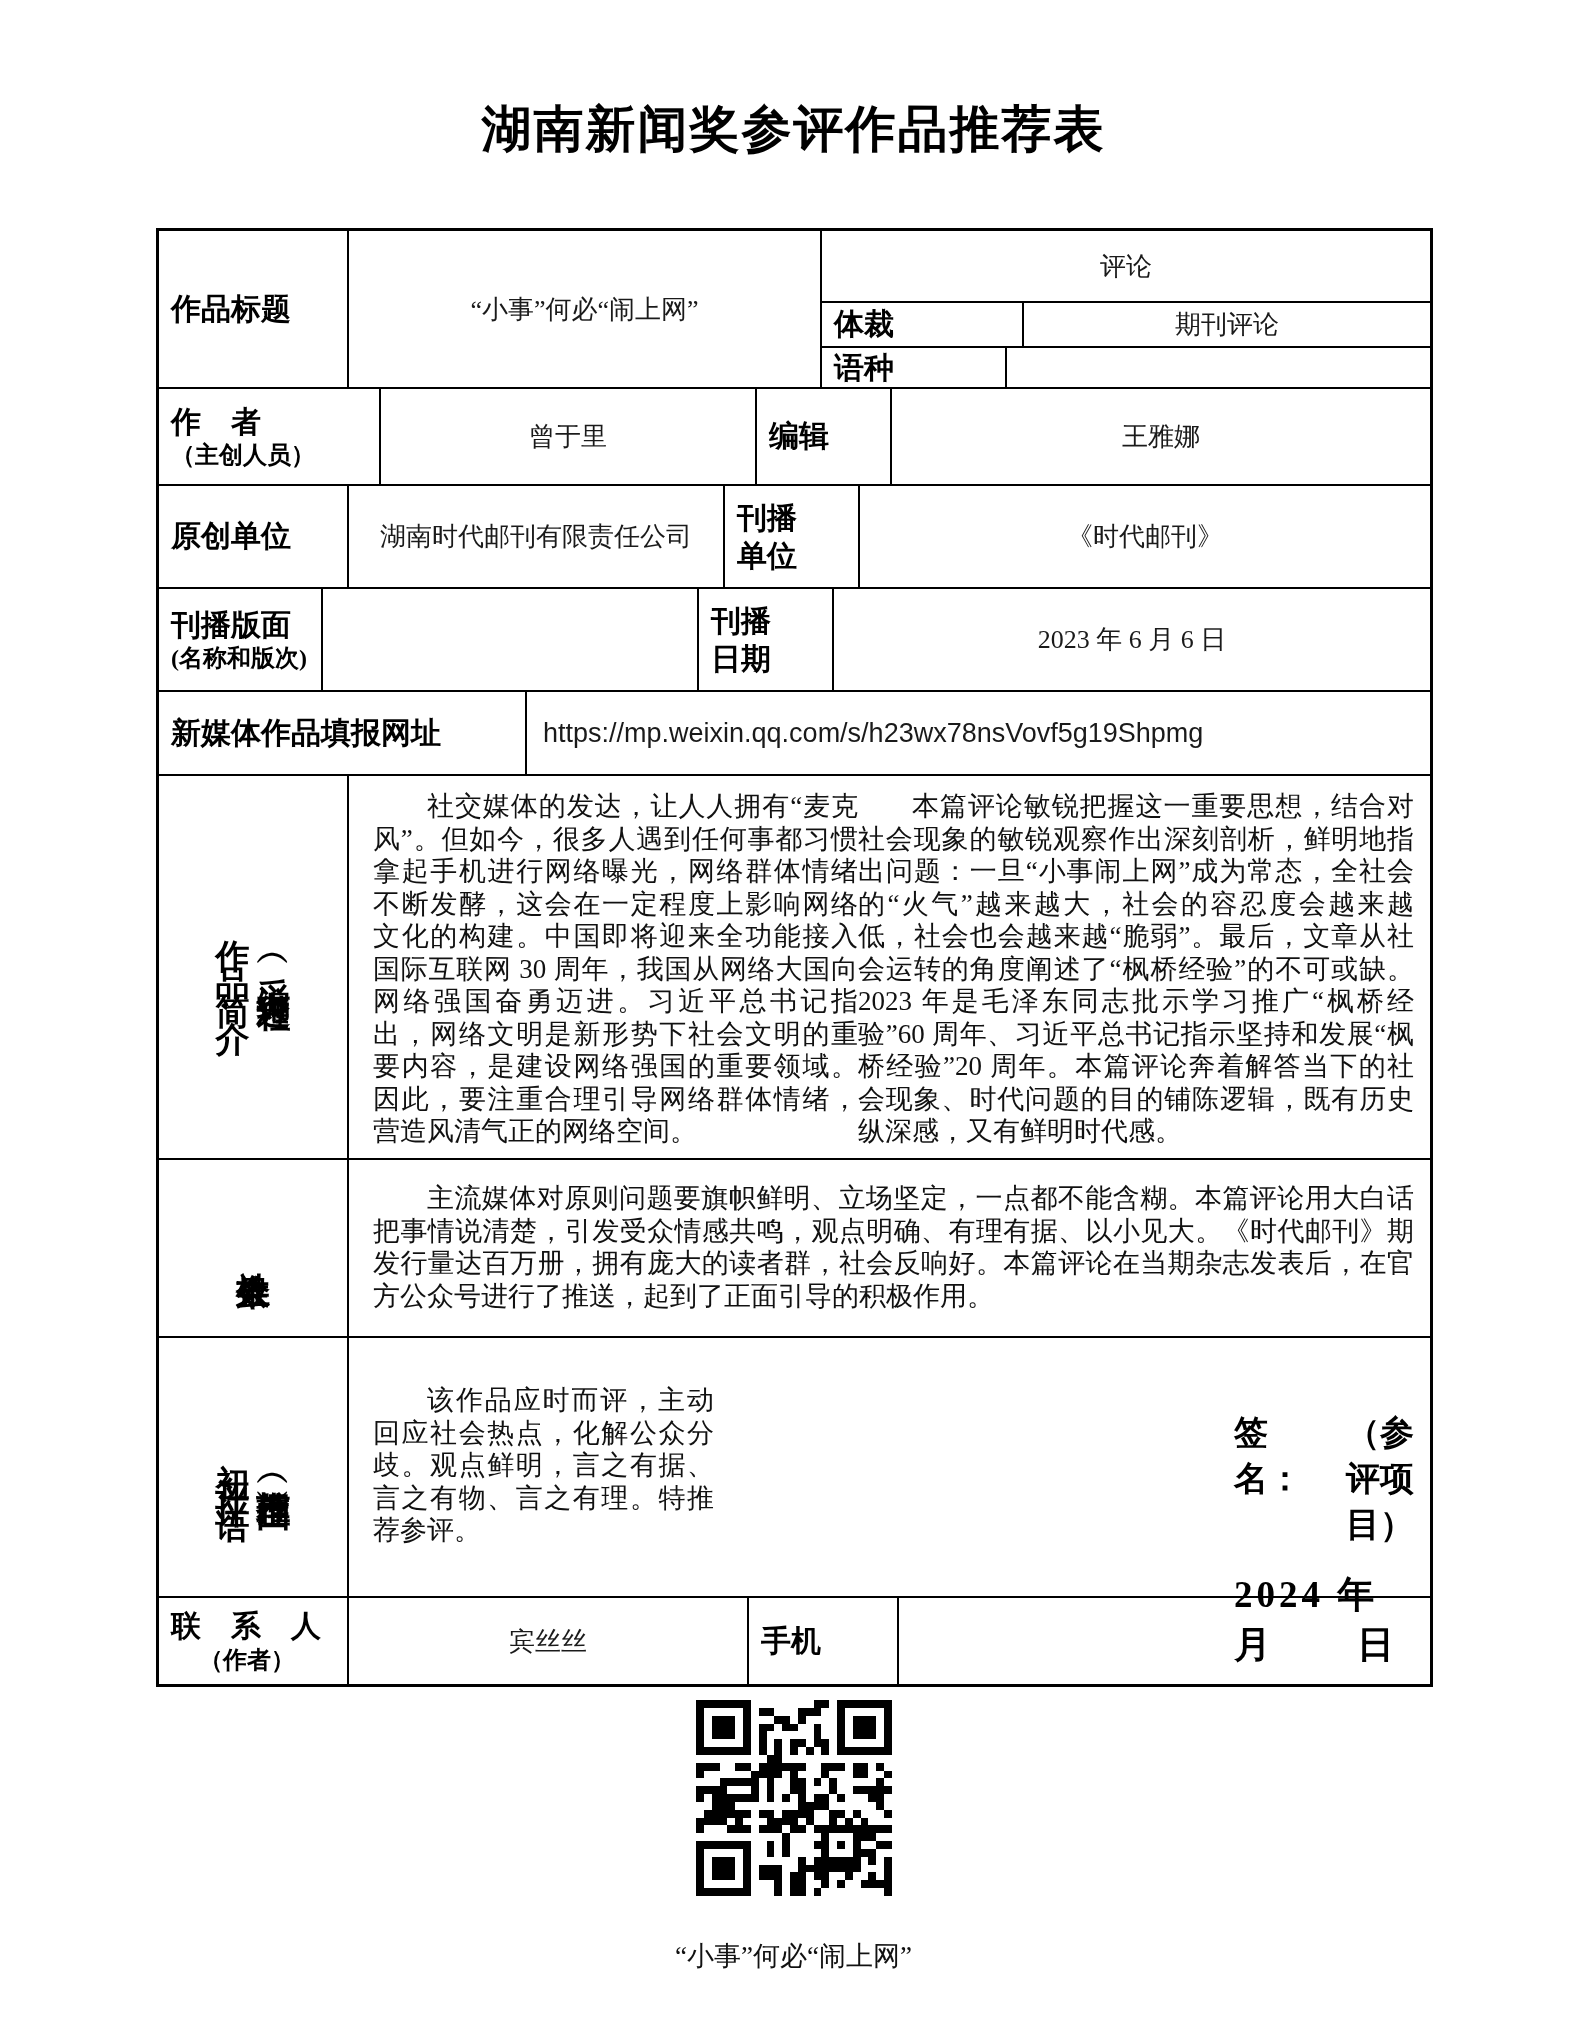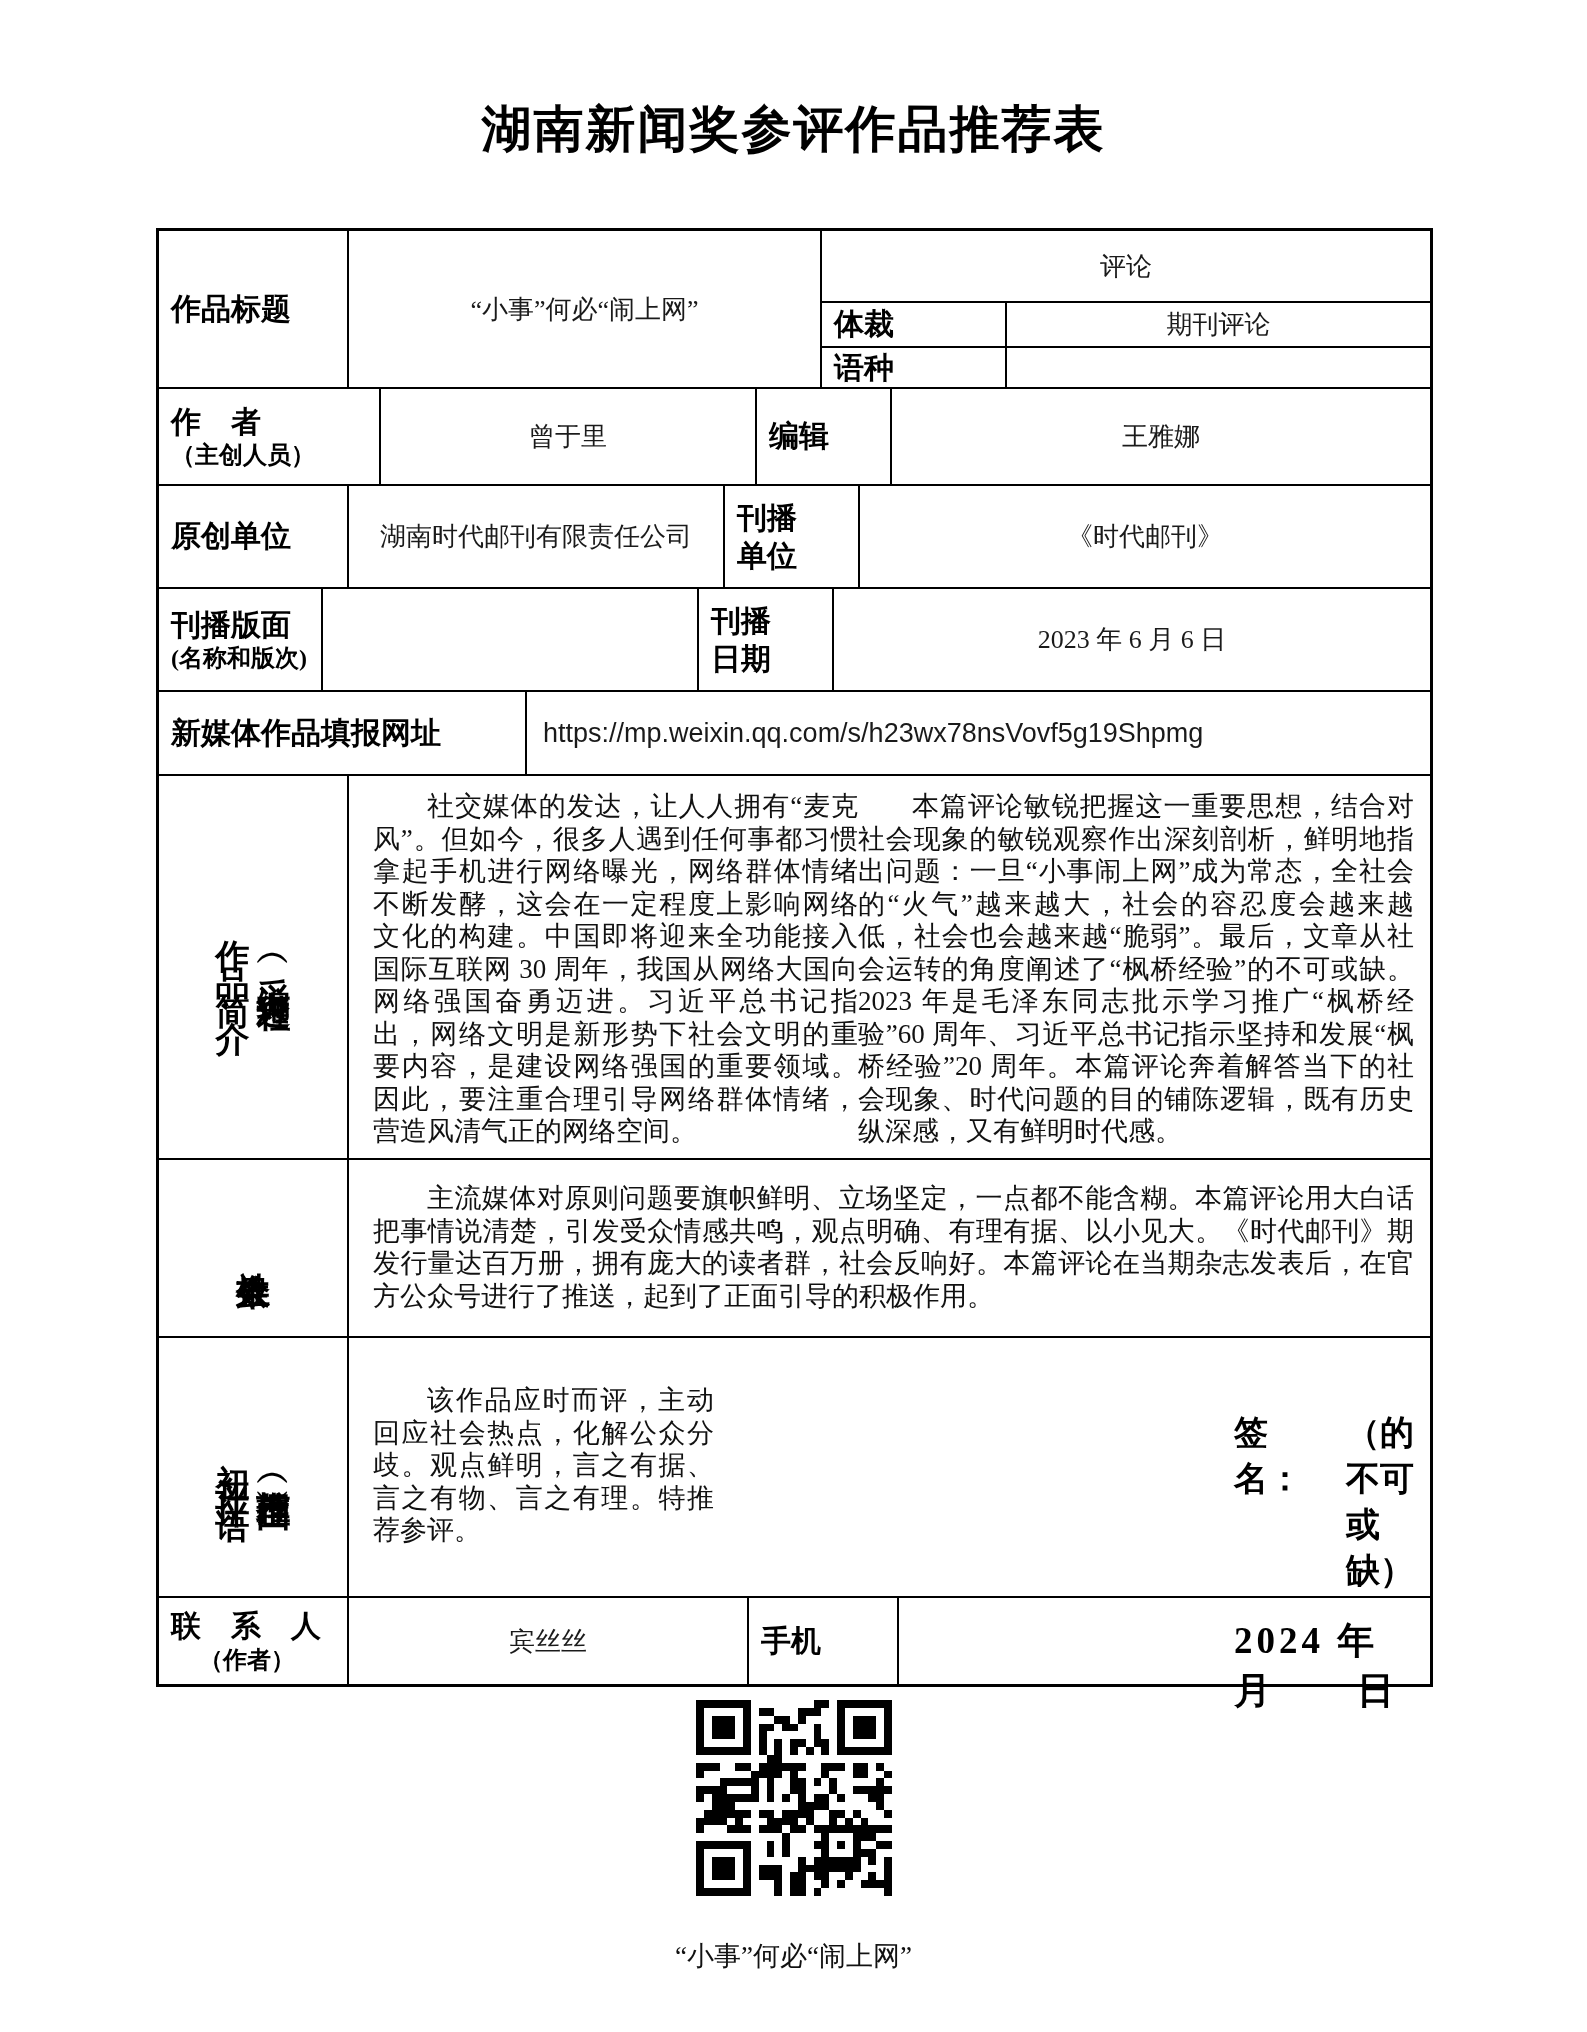--- a/index.html
+++ b/index.html
@@ -81,21 +81,21 @@
   <div class="form-table">
 
     <div class="row" style="height:158px">
       <div class="cell lbl" style="width:190px">作品标题</div>
       <div class="cell val" style="width:473px">“小事”何必“闹上网”</div>
       <div class="subcol" style="flex:1">
         <div class="subrow" style="flex:none;height:72px">
           <div class="cell val" style="flex:1">评论</div>
         </div>
         <div class="subrow" style="flex:none;height:45px">
-          <div class="cell lbl" style="width:185px">体裁</div>
+          <div class="cell lbl" style="width:202px">体裁</div>
           <div class="cell val" style="flex:1">期刊评论</div>
         </div>
         <div class="subrow" style="flex:1">
           <div class="cell lbl" style="width:185px">语种</div>
           <div class="cell val" style="flex:1"></div>
         </div>
       </div>
     </div>
 
     <div class="row" style="height:97px">
@@ -159,21 +159,21 @@
     <div class="row" style="height:260px">
       <div class="cell vwrap" style="width:190px">
         <span class="vcol ls-md">初评评语</span>
         <span class="vcol ls-xs">（推荐理由）</span>
       </div>
       <div class="cell content-cell pad-top-lg" style="flex:1">
         <p>该作品应时而评，主动回应社会热点，化解公众分歧。观点鲜明，言之有据、言之有物、言之有理。特推荐参评。</p>
         <div class="sig-block">
           <div class="sig-line">
             <span>签名：</span>
-            <span>（的不可或缺）</span>
+            <span>（参评项目）</span>
           </div>
           <div class="sig-date">2024 年　　月　　日</div>
         </div>
       </div>
     </div>
 
     <div class="row" style="flex:1">
       <div class="cell lbl lbl-stack" style="width:190px">
         <span>联　系　人</span>
         <span class="lbl-sub" style="padding-left:28px">（作者）</span>

